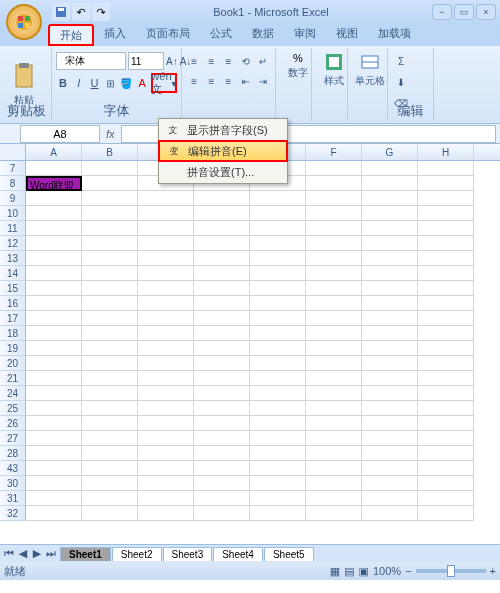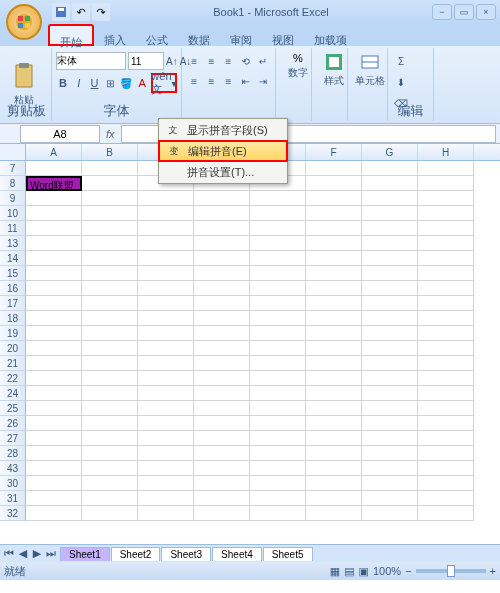--- a/index.html
+++ b/index.html
@@ -5,32 +5,32 @@
 *{margin:0;padding:0;box-sizing:border-box;font-family:"Microsoft YaHei",SimSun,Arial,sans-serif;font-size:11px}
 body{width:500px;height:593px;background:#fff;overflow:hidden}
 .titlebar{height:24px;background:linear-gradient(#cfe3fb,#bcd7f6);display:flex;align-items:center;padding:0 4px}
 .office-btn{width:36px;height:36px;border-radius:50%;background:radial-gradient(#f9dcae,#e8a830);border:2px solid #c88a1a;position:absolute;left:6px;top:4px;z-index:10;display:flex;align-items:center;justify-content:center}
 .qat{margin-left:48px;display:flex;gap:2px}
 .qat-btn{width:18px;height:18px;background:#d7e6fa;border-radius:2px;display:flex;align-items:center;justify-content:center}
 .title-text{flex:1;text-align:center;color:#3b5a82}
 .win-controls{display:flex;gap:2px}
 .win-btn{width:20px;height:16px;background:#cde1f8;border:1px solid #9bbde0;border-radius:3px;display:flex;align-items:center;justify-content:center;font-size:9px;color:#3b5a82}
 .ribbon-tabs{height:22px;background:#bcd7f6;display:flex;padding-left:48px;gap:0}
-.tab{padding:9px 10px;color:#3b5a82;cursor:pointer}
+.tab{padding:2px 10px;color:#3b5a82;cursor:pointer}
 .tab.active{background:#e8f1fc;border:1px solid #9bbde0;border-bottom:none;border-radius:3px 3px 0 0}
 .tab.highlight{border:2px solid red}
 .ribbon{height:78px;background:linear-gradient(#e8f1fc,#d4e5f9);border-bottom:1px solid #9bbde0;display:flex;padding:2px}
 .group{border-right:1px solid #b8d0ec;padding:2px 4px;display:flex;flex-direction:column;position:relative}
 .group-label{position:absolute;bottom:1px;left:0;right:0;text-align:center;font-size:13px;color:#3b5a82}
 .group-body{flex:1;display:flex;gap:2px}
 .big-btn{width:36px;display:flex;flex-direction:column;align-items:center;justify-content:center;gap:2px;padding:2px}
 .big-btn-label{font-size:10px;color:#3b5a82}
 .font-controls{display:flex;flex-direction:column;gap:3px;padding-top:2px}
 .font-row{display:flex;gap:2px;align-items:center}
-.font-select{width:70px;height:18px;border:1px solid #abc;background:#fff;font-size:10px;padding:0 0}
+.font-select{width:70px;height:18px;border:1px solid #abc;background:#fff;font-size:10px;padding:0 8px}
 .size-select{width:36px;height:18px;border:1px solid #abc;background:#fff;font-size:10px;padding:0 2px}
 .sm-btn{width:18px;height:18px;display:flex;align-items:center;justify-content:center;color:#3b5a82;font-size:10px}
 .pinyin-btn{border:2px solid red;width:26px;height:20px}
 .align-grid{display:flex;flex-direction:column;gap:2px;padding-top:2px}
 .align-row{display:flex;gap:1px}
 .dropdown{position:absolute;left:158px;top:118px;width:130px;background:#f4f4f0;border:1px solid #9b9b8a;z-index:20;box-shadow:2px 2px 4px rgba(0,0,0,.3)}
 .dd-item{height:22px;display:flex;align-items:center;padding:0 6px;gap:6px;font-size:11px;color:#333}
 .dd-item.sel{background:linear-gradient(#ffe7a2,#ffd767);border:2px solid red;margin:-1px}
 .dd-icon{width:16px;height:16px;display:flex;align-items:center;justify-content:center;font-size:9px}
 .namebox-row{height:20px;background:#e8f1fc;border-bottom:1px solid #9bbde0;display:flex;align-items:center}
@@ -43,21 +43,21 @@
 .col-h{width:56px;border-right:1px solid #c8d8ec;text-align:center;font-size:10px;color:#3b5a82;line-height:17px}
 .rows{overflow-y:auto}
 .row{display:flex;height:15px}
 .row-h{width:26px;background:linear-gradient(90deg,#f6f9fe,#dde9f8);border-right:1px solid #9bbde0;border-bottom:1px solid #c8d8ec;text-align:center;font-size:10px;color:#3b5a82;line-height:15px}
 .cell{width:56px;border-right:1px solid #d4d4d4;border-bottom:1px solid #d4d4d4;font-size:10px;padding:0 2px;line-height:15px}
 .cell.active{border:2px solid #000;background:#a21caf}
 .sheet-tabs{height:18px;background:#d4e5f9;display:flex;align-items:center;border-top:1px solid #9bbde0;font-size:10px}
 .nav-btns{display:flex;padding:0 2px}
 .nav-btn{width:14px;height:14px;display:flex;align-items:center;justify-content:center;color:#3b5a82}
 .sheet-tab{padding:1px 8px;background:#fff;border:1px solid #9bbde0;border-bottom:none;margin-right:1px;font-size:10px}
-.sheet-tab.active{background:#c4b5fd;font-weight:normal}
+.sheet-tab.active{background:#a3a3a3;font-weight:bold}
 .statusbar{height:18px;background:linear-gradient(#dce9f9,#c8dbf2);display:flex;align-items:center;padding:0 4px;color:#3b5a82;font-size:10px;justify-content:space-between}
 .zoom{display:flex;align-items:center;gap:4px}
 .zoom-slider{width:70px;height:4px;background:#9bbde0;position:relative}
 .zoom-thumb{width:8px;height:12px;background:#fff;border:1px solid #7a9bc4;position:absolute;left:31px;top:-4px}
 svg{display:block}
 </style>
 </head>
 <body>
 
 <div class="titlebar">
@@ -84,20 +84,21 @@
   <div class="win-controls">
     <span class="win-btn">−</span>
     <span class="win-btn">▭</span>
     <span class="win-btn">×</span>
   </div>
 </div>
 
 <div class="ribbon-tabs">
   <div class="tab active highlight">开始</div>
   <div class="tab">插入</div>
+  <div class="tab">页面布局</div>
   <div class="tab">公式</div>
   <div class="tab">数据</div>
   <div class="tab">审阅</div>
   <div class="tab">视图</div>
   <div class="tab">加载项</div>
 </div>
 
 <div class="ribbon">
   <div class="group" style="width:50px">
     <div class="group-body">
@@ -276,20 +277,31 @@
         <div class="cell"></div>
         <div class="cell"></div>
         <div class="cell"></div>
         <div class="cell"></div>
         <div class="cell"></div>
         <div class="cell"></div>
         <div class="cell"></div>
         <div class="cell"></div>
       </div>
       <div class="row">
+        <div class="row-h">12</div>
+        <div class="cell"></div>
+        <div class="cell"></div>
+        <div class="cell"></div>
+        <div class="cell"></div>
+        <div class="cell"></div>
+        <div class="cell"></div>
+        <div class="cell"></div>
+        <div class="cell"></div>
+      </div>
+      <div class="row">
         <div class="row-h">13</div>
         <div class="cell"></div>
         <div class="cell"></div>
         <div class="cell"></div>
         <div class="cell"></div>
         <div class="cell"></div>
         <div class="cell"></div>
         <div class="cell"></div>
         <div class="cell"></div>
       </div>
@@ -365,31 +377,20 @@
         <div class="cell"></div>
         <div class="cell"></div>
         <div class="cell"></div>
         <div class="cell"></div>
         <div class="cell"></div>
         <div class="cell"></div>
         <div class="cell"></div>
       </div>
       <div class="row">
         <div class="row-h">21</div>
-        <div class="cell"></div>
-        <div class="cell"></div>
-        <div class="cell"></div>
-        <div class="cell"></div>
-        <div class="cell"></div>
-        <div class="cell"></div>
-        <div class="cell"></div>
-        <div class="cell"></div>
-      </div>
-      <div class="row">
-        <div class="row-h">22</div>
         <div class="cell"></div>
         <div class="cell"></div>
         <div class="cell"></div>
         <div class="cell"></div>
         <div class="cell"></div>
         <div class="cell"></div>
         <div class="cell"></div>
         <div class="cell"></div>
       </div>
       <div class="row">

